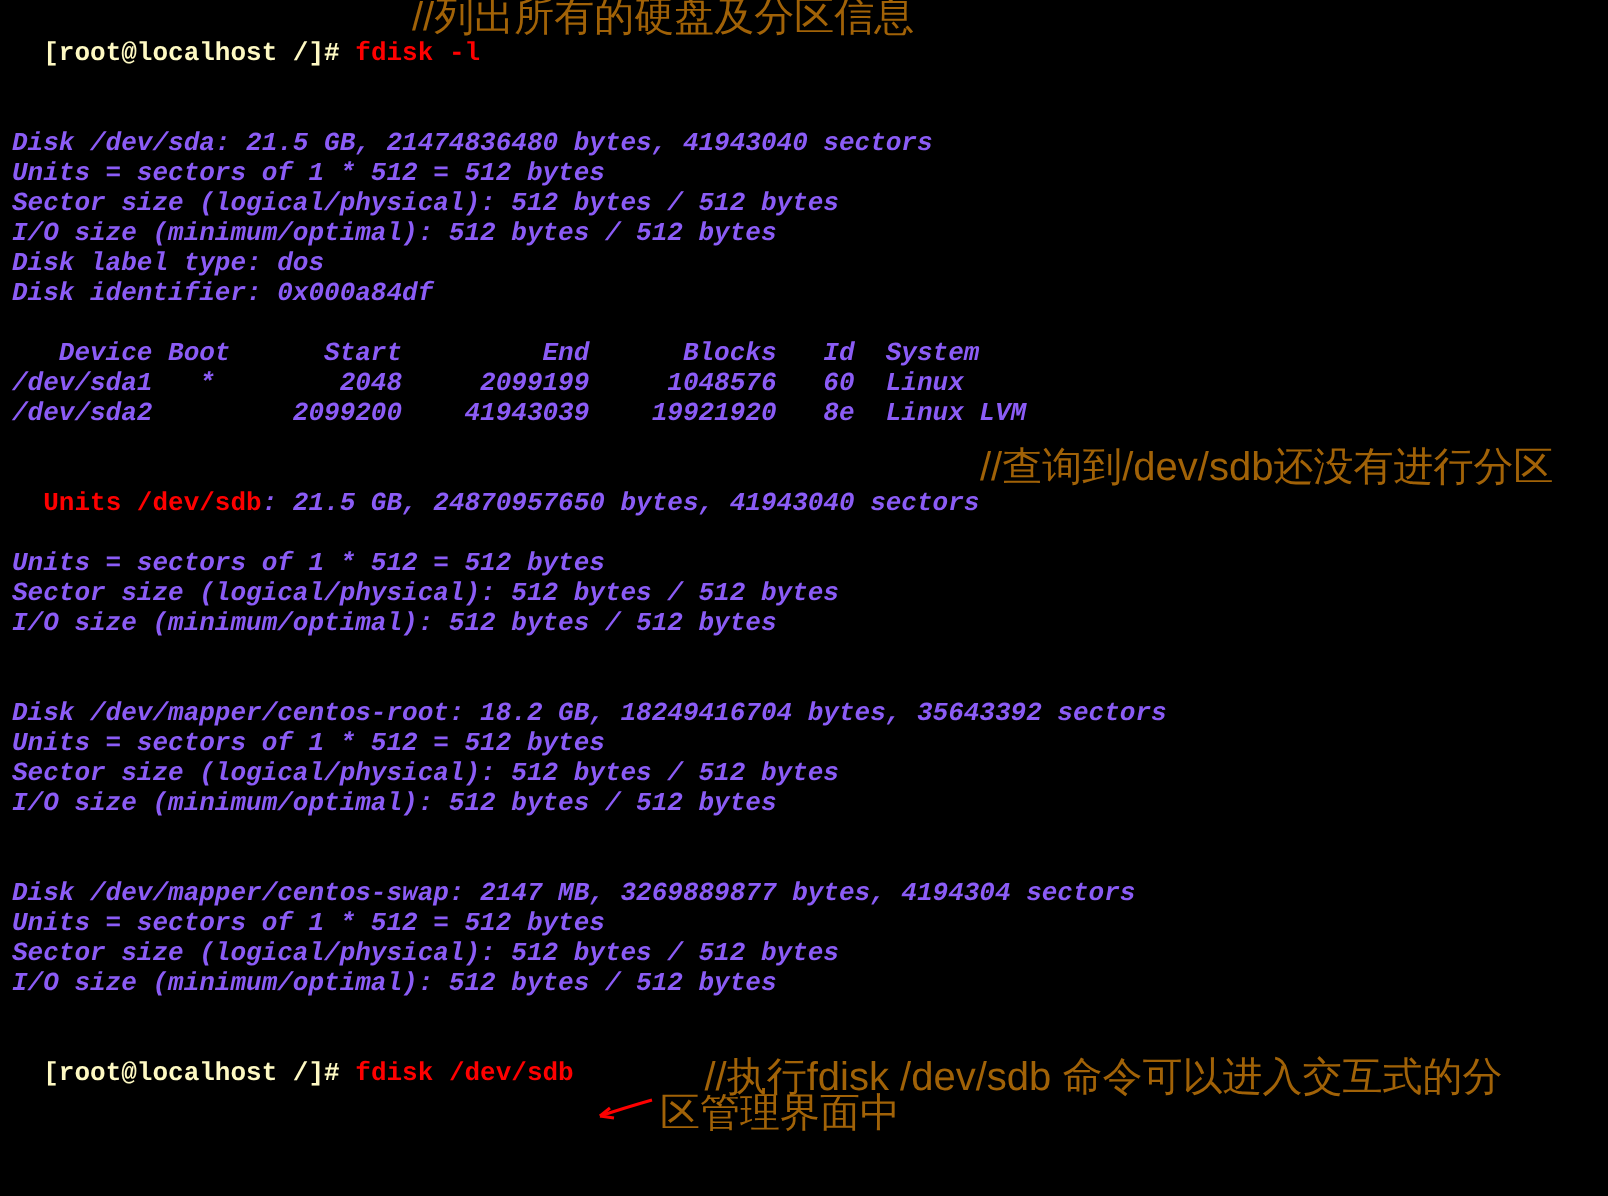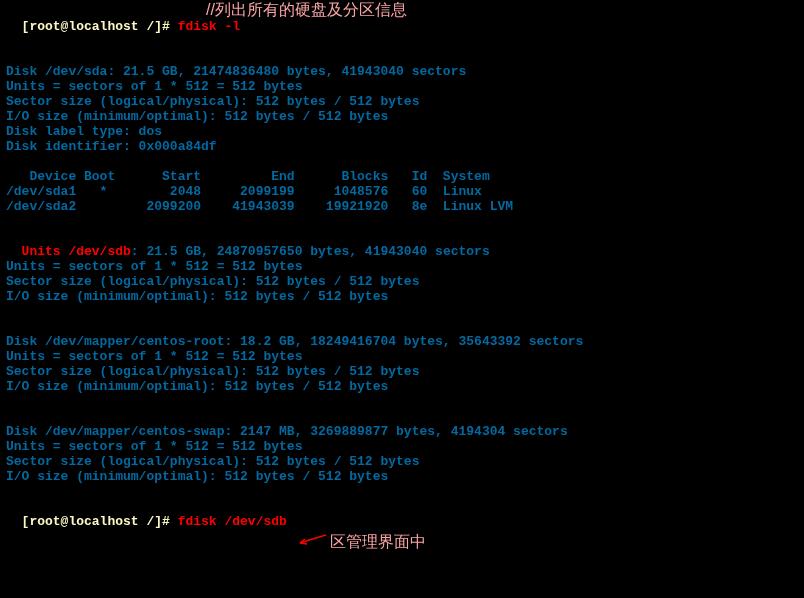--- a/index.html
+++ b/index.html
@@ -13,28 +13,28 @@
       height: 598px;
       font-family: "Courier New", monospace;
       font-size: 13px;
       line-height: 15px;
       color: #b3b3b3;
       padding: 4px 6px;
       overflow: hidden;
       font-weight: bold;
     }
     .white { color: #fef9c3; }
-    .green { color: #0369a1; }
+    .green { color: #8b5cf6; font-style: italic; }
     .red-ul { color: #ff0000; }
     .line { white-space: pre; position: relative; }
     .annotation {
-      color: #fca5a5;
+      color: #a16207;
       font-family: "SimSun", "Microsoft YaHei", sans-serif;
       font-weight: normal;
-      font-size: 16px;
+      font-size: 20px;
     }
     .annotation-inline {
       position: absolute;
       left: 200px;
       top: -2px;
     }
     .annotation-inline2 {
       position: absolute;
       left: 484px;
       top: -2px;
@@ -68,20 +68,21 @@
 <div class="line green">I/O size (minimum/optimal): 512 bytes / 512 bytes</div>
 <div class="line green">Disk label type: dos</div>
 <div class="line green">Disk identifier: 0x000a84df</div>
 <div class="line">&nbsp;</div>
 <div class="line green">   Device Boot      Start         End      Blocks   Id  System</div>
 <div class="line green">/dev/sda1   *        2048     2099199     1048576   60  Linux</div>
 <div class="line green">/dev/sda2         2099200    41943039    19921920   8e  Linux LVM</div>
 <div class="line">&nbsp;</div>
 <div class="line">
   <span class="red-ul">Units /dev/sdb</span><span class="green">: 21.5 GB, 24870957650 bytes, 41943040 sectors</span>
+  <span class="annotation annotation-inline2">//查询到/dev/sdb还没有进行分区</span>
 </div>
 <div class="line green">Units = sectors of 1 * 512 = 512 bytes</div>
 <div class="line green">Sector size (logical/physical): 512 bytes / 512 bytes</div>
 <div class="line green">I/O size (minimum/optimal): 512 bytes / 512 bytes</div>
 <div class="line">&nbsp;</div>
 <div class="line">&nbsp;</div>
 <div class="line green">Disk /dev/mapper/centos-root: 18.2 GB, 18249416704 bytes, 35643392 sectors</div>
 <div class="line green">Units = sectors of 1 * 512 = 512 bytes</div>
 <div class="line green">Sector size (logical/physical): 512 bytes / 512 bytes</div>
 <div class="line green">I/O size (minimum/optimal): 512 bytes / 512 bytes</div>
@@ -94,15 +95,15 @@
 <div class="line">&nbsp;</div>
 <div class="line" style="height:34px;">
   <span class="white">[root@localhost /]# </span><span class="red-ul">fdisk /dev/sdb</span>
   <span class="arrow">
     <svg width="30" height="12" viewBox="0 0 30 12">
       <path d="M 28 2 Q 14 6 2 10" stroke="#ff0000" stroke-width="1.5" fill="none"></path>
       <path d="M 2 10 L 7 6 M 2 10 L 9 11" stroke="#ff0000" stroke-width="1.5" fill="none"></path>
     </svg>
   </span>
   <span class="annotation annotation-block" style="left:324px;">
-    <br><span>区管理界面中</span>
+    <span>//执行fdisk /dev/sdb 命令可以进入交互式的分</span><br><span>区管理界面中</span>
   </span>
 </div>
 
 </body></html>

